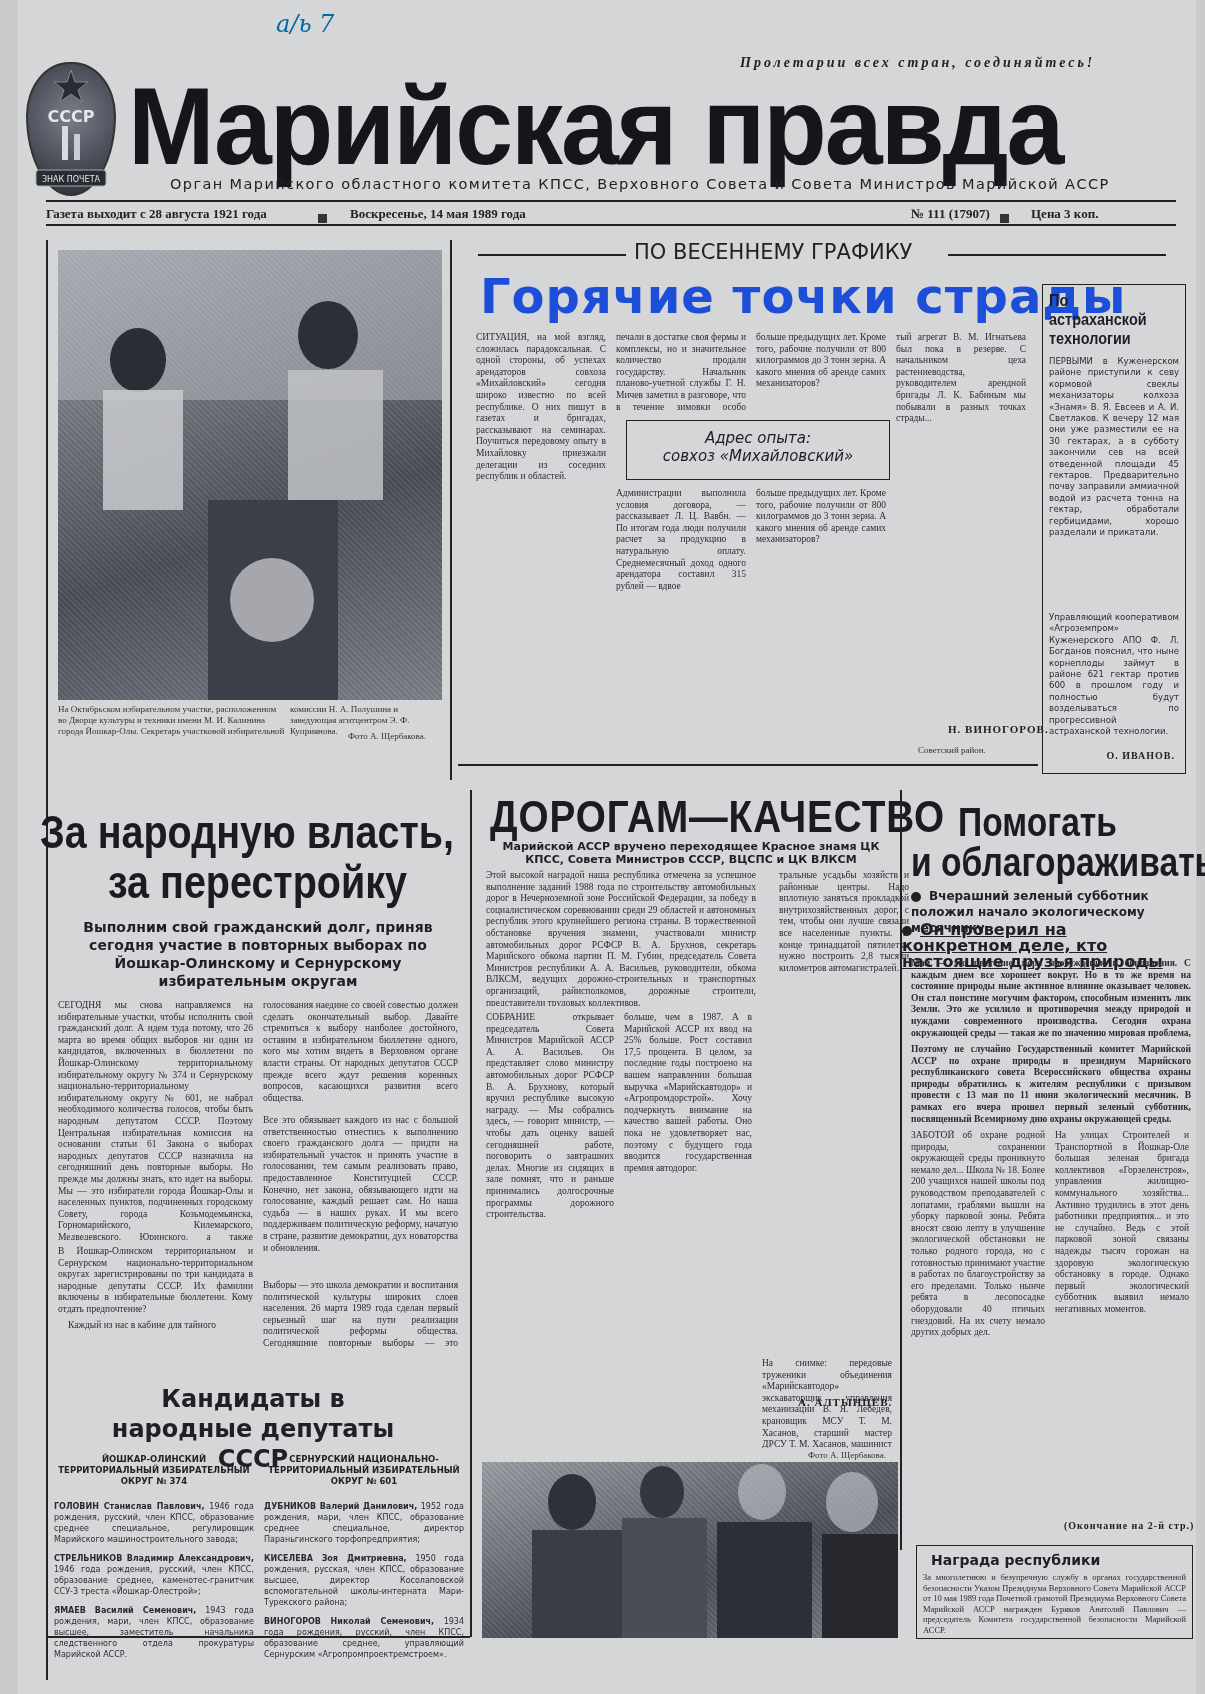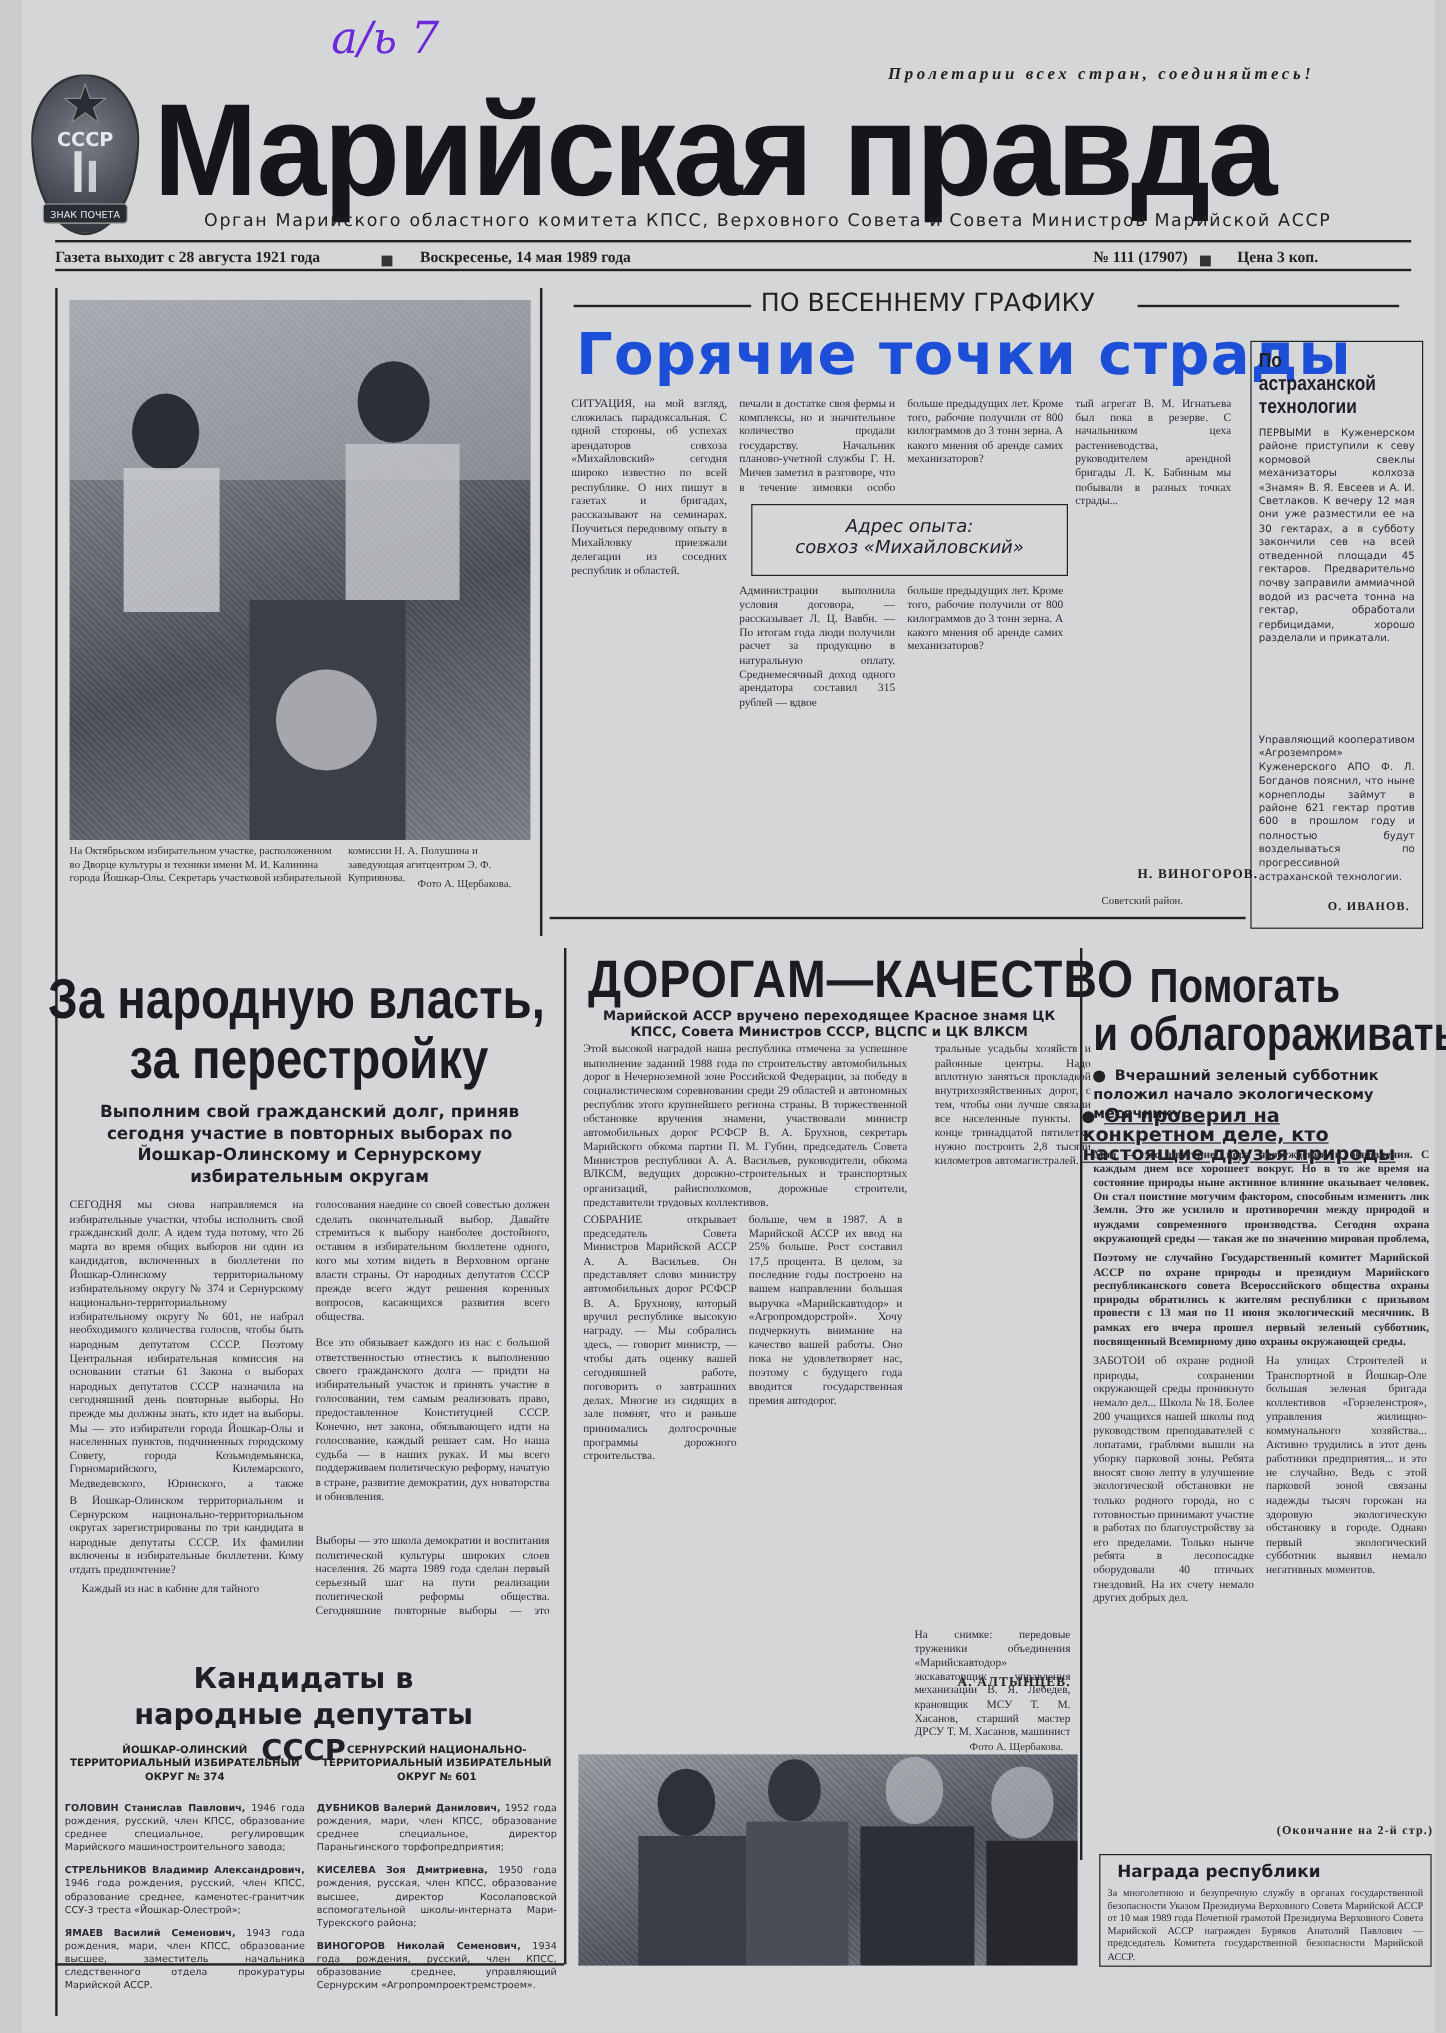--- a/index.html
+++ b/index.html
@@ -1,19 +1,19 @@
 <!DOCTYPE html>
 <html><head>
 <meta charset="utf-8">
 <style>
   html,body{margin:0;padding:0;}
   body{width:1205px;height:1694px;background:#c9cbcc;font-family:"Liberation Serif",serif;color:#1e1f24;overflow:hidden;position:relative;}
   .paper{position:absolute;left:18px;top:0;width:1178px;height:1694px;background:#d4d6d8;}
   .abs{position:absolute;}
-  .hand{font-family:"DejaVu Serif",serif;font-style:italic;font-size:37px;color:#6d28d9;}
+  .hand{font-family:"DejaVu Serif",serif;font-style:italic;font-size:24px;color:#0369a1;}
   .slogan{font-family:"Liberation Serif",serif;font-style:italic;font-weight:bold;font-size:14px;letter-spacing:3px;color:#222;}
   .mast{font-family:"Liberation Sans",sans-serif;font-weight:900;font-size:104px;letter-spacing:-2px;color:#15161b;line-height:1;transform:scaleY(1.05);}
   .organ{font-family:"DejaVu Sans",sans-serif;font-size:14.5px;letter-spacing:1.4px;color:#222;}
   .rule{position:absolute;background:#222;}
   .meta{font-family:"Liberation Serif",serif;font-weight:bold;font-size:13px;color:#222;}
   .sq{display:inline-block;width:9px;height:9px;background:#333;vertical-align:middle;}
   .photo{position:absolute;background:
       repeating-linear-gradient(45deg,rgba(0,0,0,.06) 0 2px,rgba(255,255,255,.05) 2px 4px),
       linear-gradient(160deg,#9a9ea4 0%,#6c7078 35%,#4a4e57 60%,#7c8088 100%);}
   .cap{font-size:9px;line-height:11px;color:#333;}

